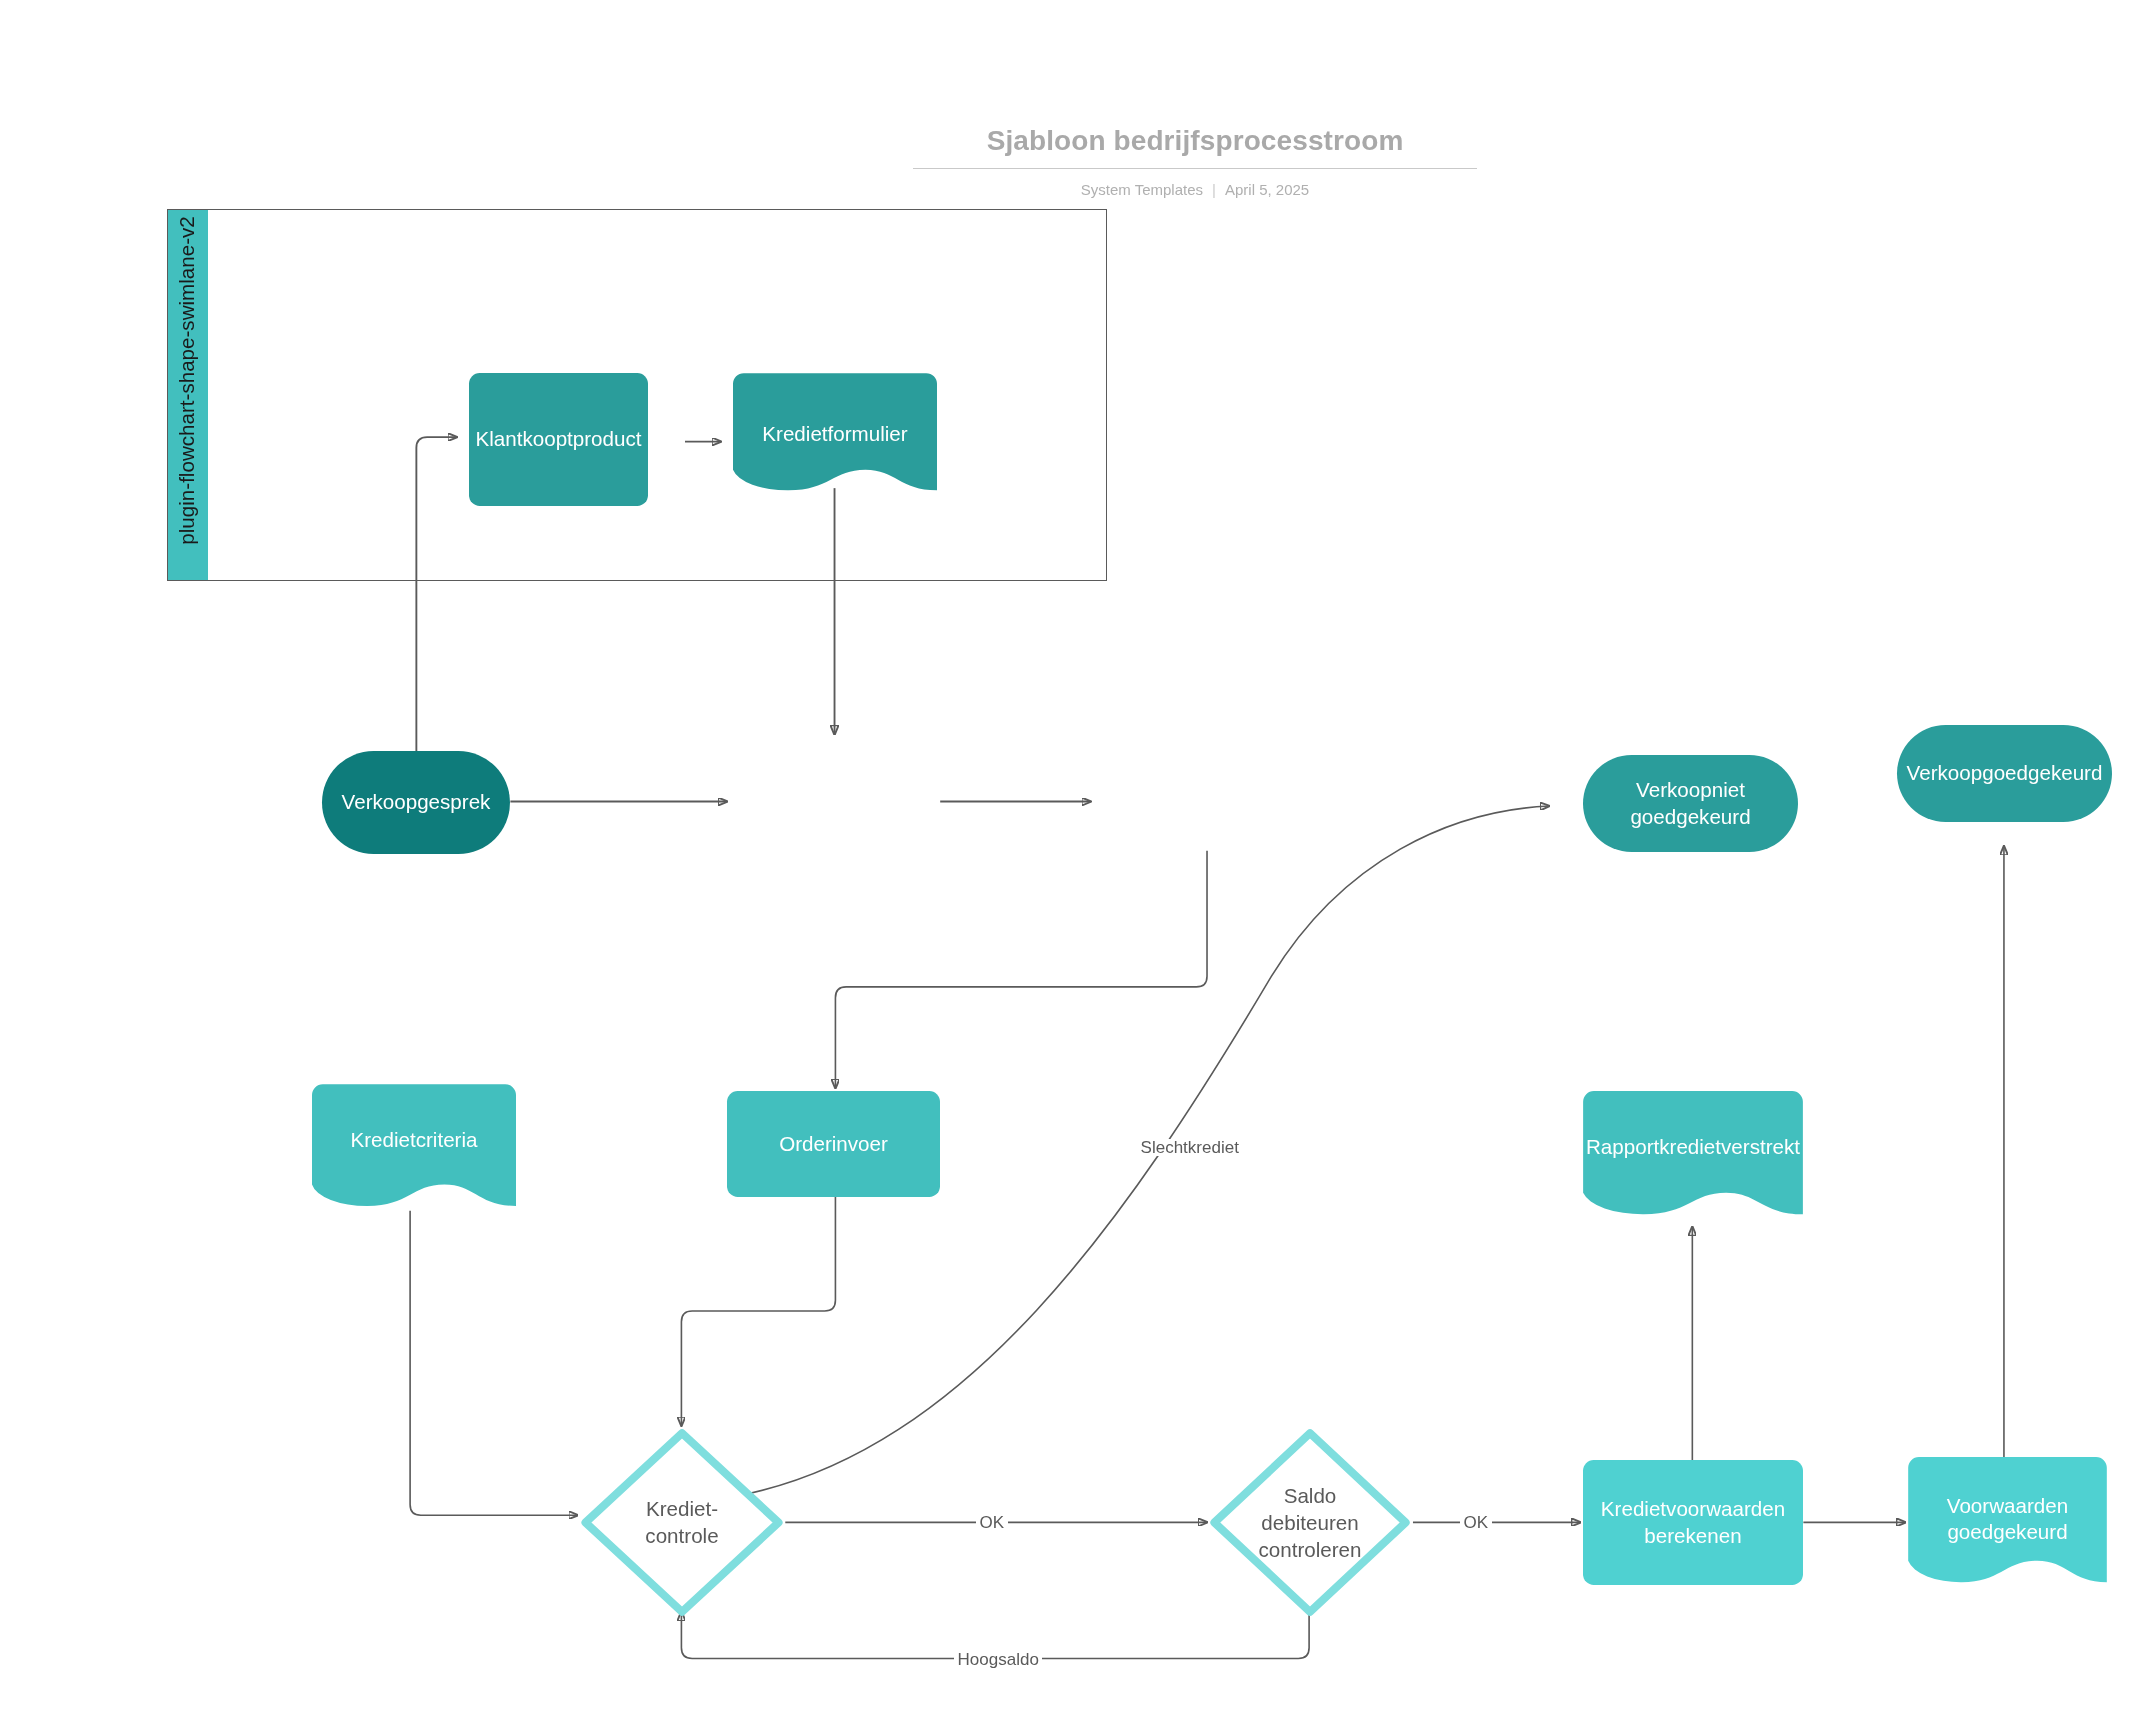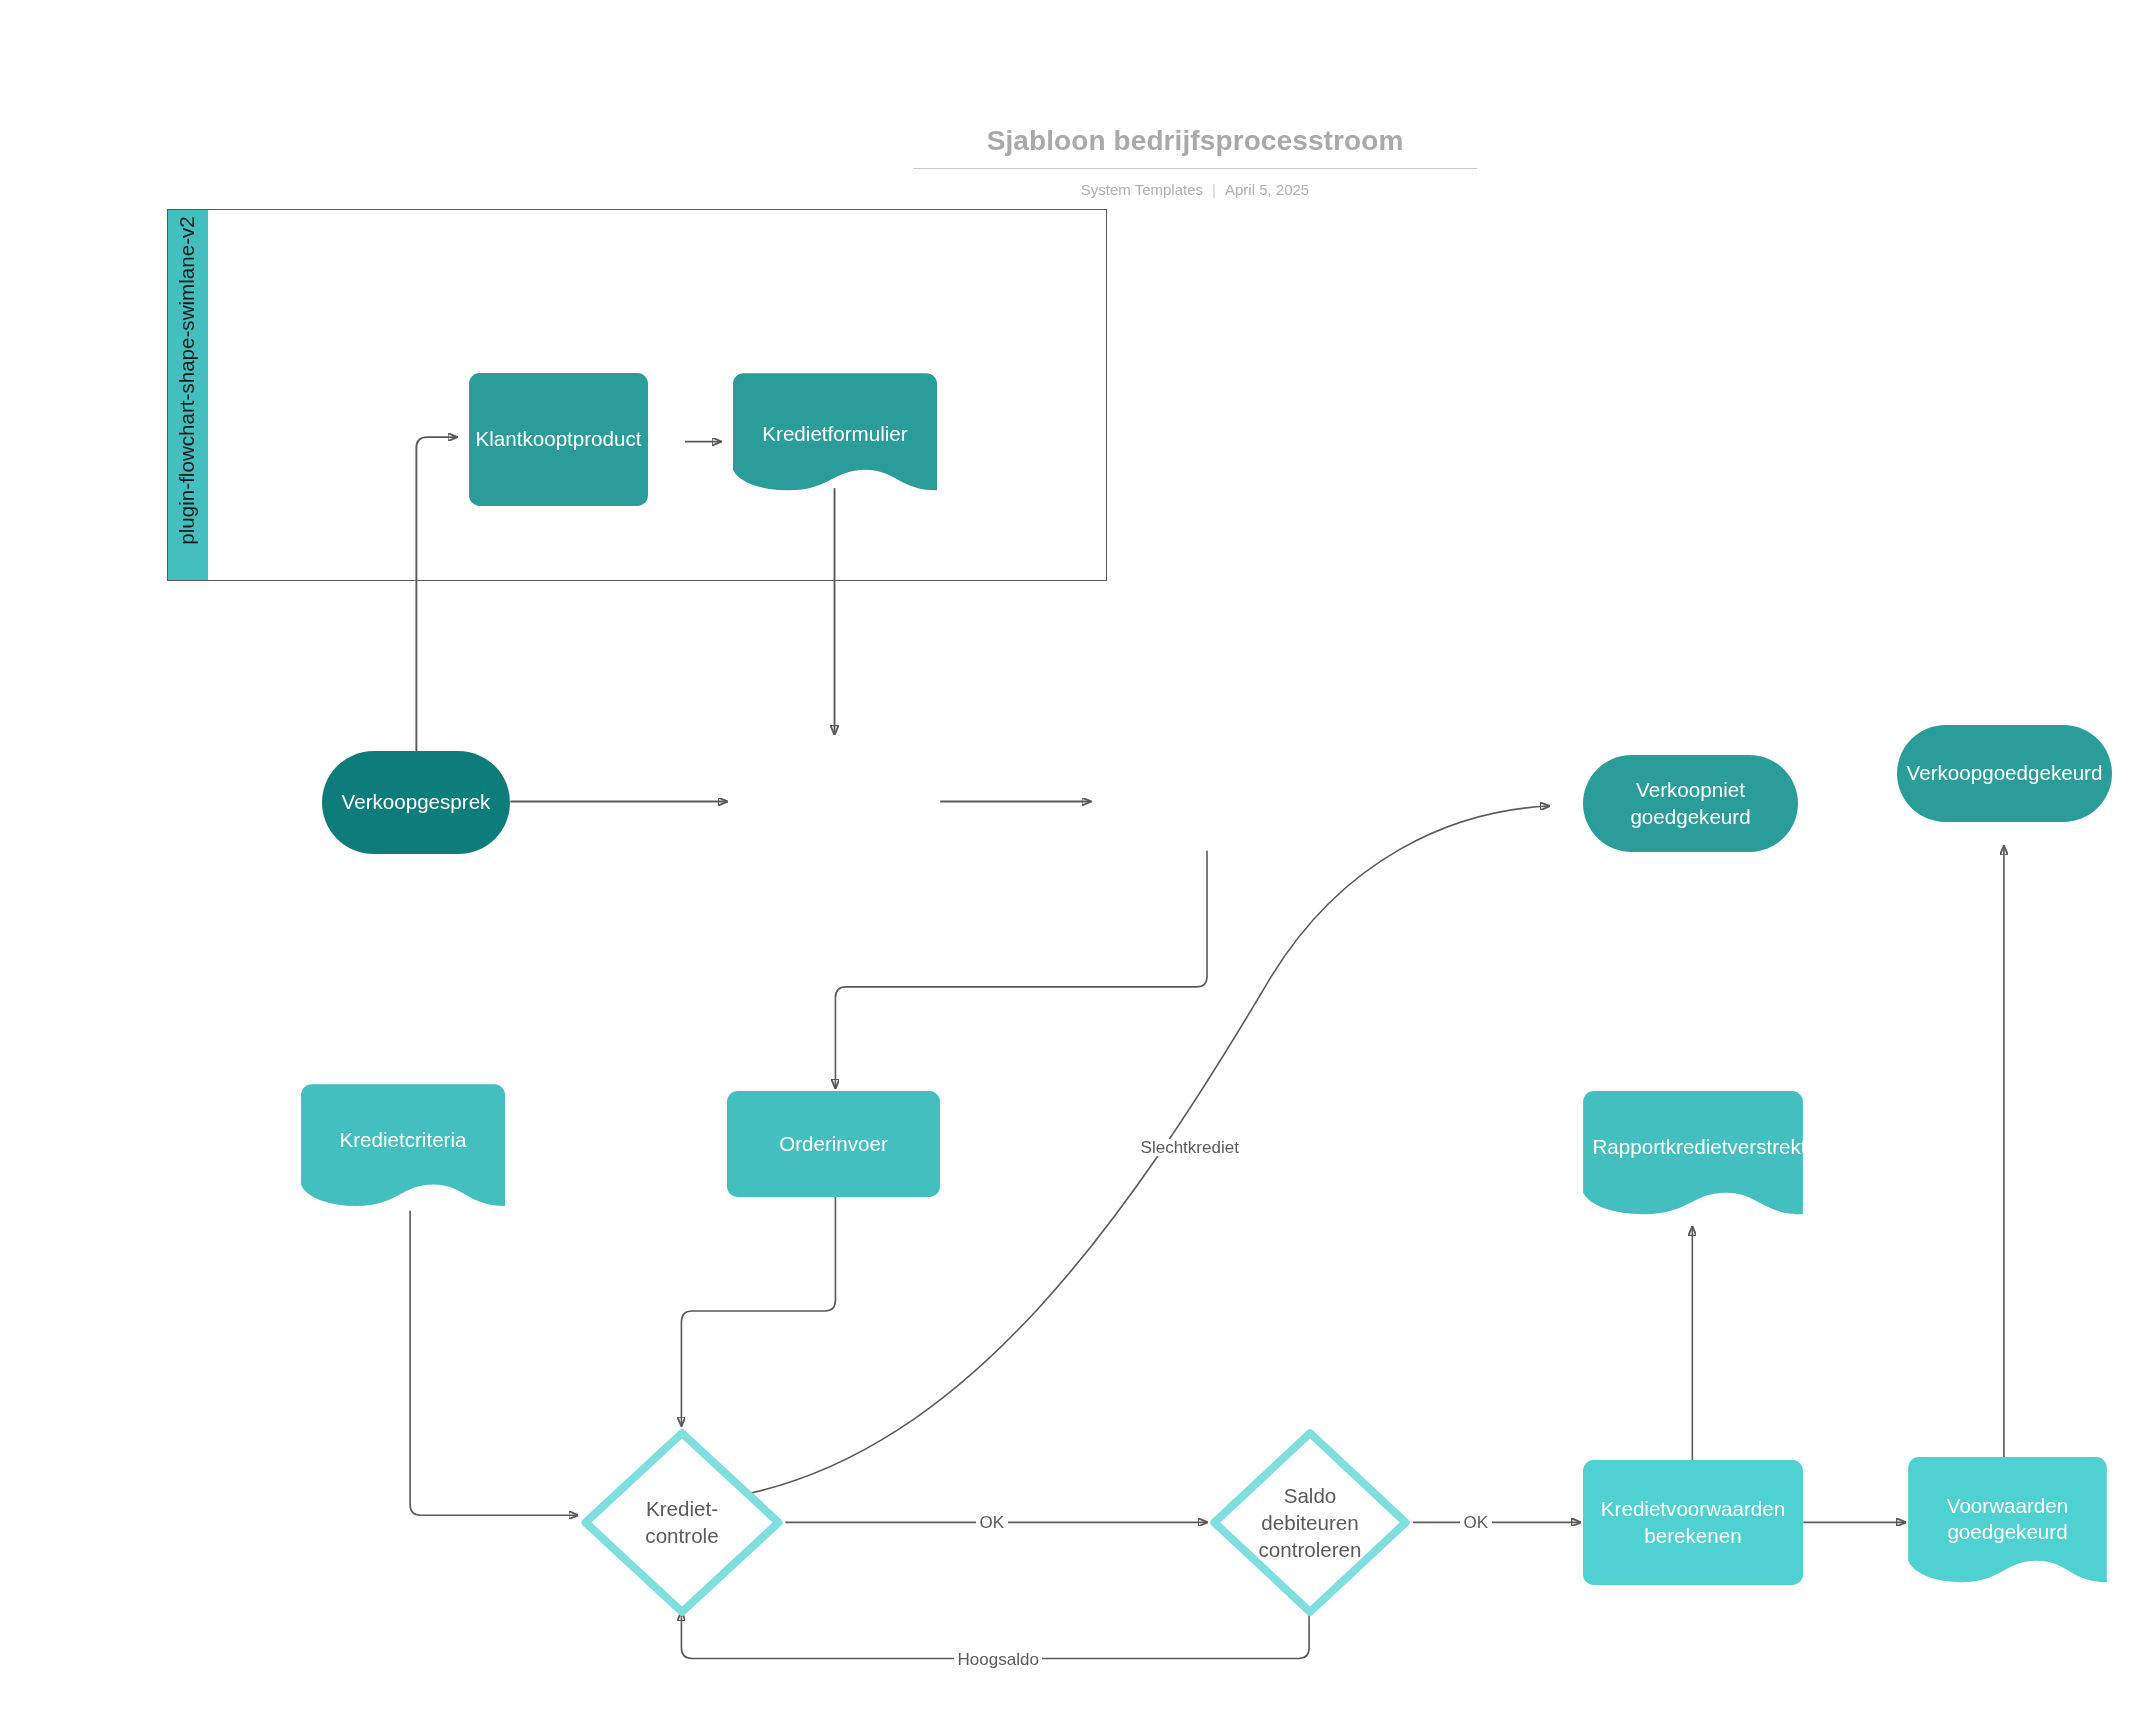--- a/index.html
+++ b/index.html
@@ -248,32 +248,32 @@
 
 
   <div class="node shape-terminator c-mid" style="left:1583px; top:755px; width:215px; height:97px;">
     <span class="lbl wrap"><span>Verkoop</span><span>niet</span><br><span>goedgekeurd</span></span>
   </div>
 
   <div class="node shape-terminator c-mid" style="left:1897px; top:725px; width:215px; height:97px;">
     <span class="lbl"><span>Verkoop</span><span>goedgekeurd</span></span>
   </div>
 
-  <div class="doc-wrap" style="left:301px; top:1084px; width:204px; height:133px;">
+  <div class="doc-wrap" style="left:312px; top:1084px; width:204px; height:133px;">
     <svg width="204" height="133" viewBox="0 0 228 148">
       <path d="M12,0 H216 A12,12 0 0 1 228,12 V136 C186,136 182,112 148,112 C112,112 108,136 62,136 A62,28 0 0 1 0,112 V12 A12,12 0 0 1 12,0 Z" fill="#42bfbe"></path>
     </svg>
     <div class="lbl" style="top:43px;">Kredietcriteria</div>
   </div>
 
   <div class="node shape-process" style="left:727px; top:1091px; width:213px; height:106px; background:#42bfbe;">
     <span class="lbl">Orderinvoer</span>
   </div>
 
-  <div class="doc-wrap" style="left:1583px; top:1091px; width:220px; height:134px;padding-left:13px;">
+  <div class="doc-wrap" style="left:1583px; top:1091px; width:220px; height:134px;">
     <svg width="220" height="134" viewBox="0 0 246 150">
       <path d="M12,0 H234 A12,12 0 0 1 246,12 V138 C200,138 196,114 160,114 C122,114 118,138 68,138 A68,30 0 0 1 0,114 V12 A12,12 0 0 1 12,0 Z" fill="#42bfbe"></path>
     </svg>
     <div class="lbl" style="top:43px;"><span>Rapport</span><span>krediet</span><span>verstrekt</span></div>
   </div>
 
   <div class="diamond-wrap" style="left:578px; top:1426px; width:208px; height:193px;">
     <svg width="208" height="193" viewBox="0 0 232 216">
       <path d="M116,8 L224,108 L116,208 L8,108 Z" fill="#ffffff" stroke="#7fdede" stroke-width="9" stroke-linejoin="round"></path>
     </svg>

